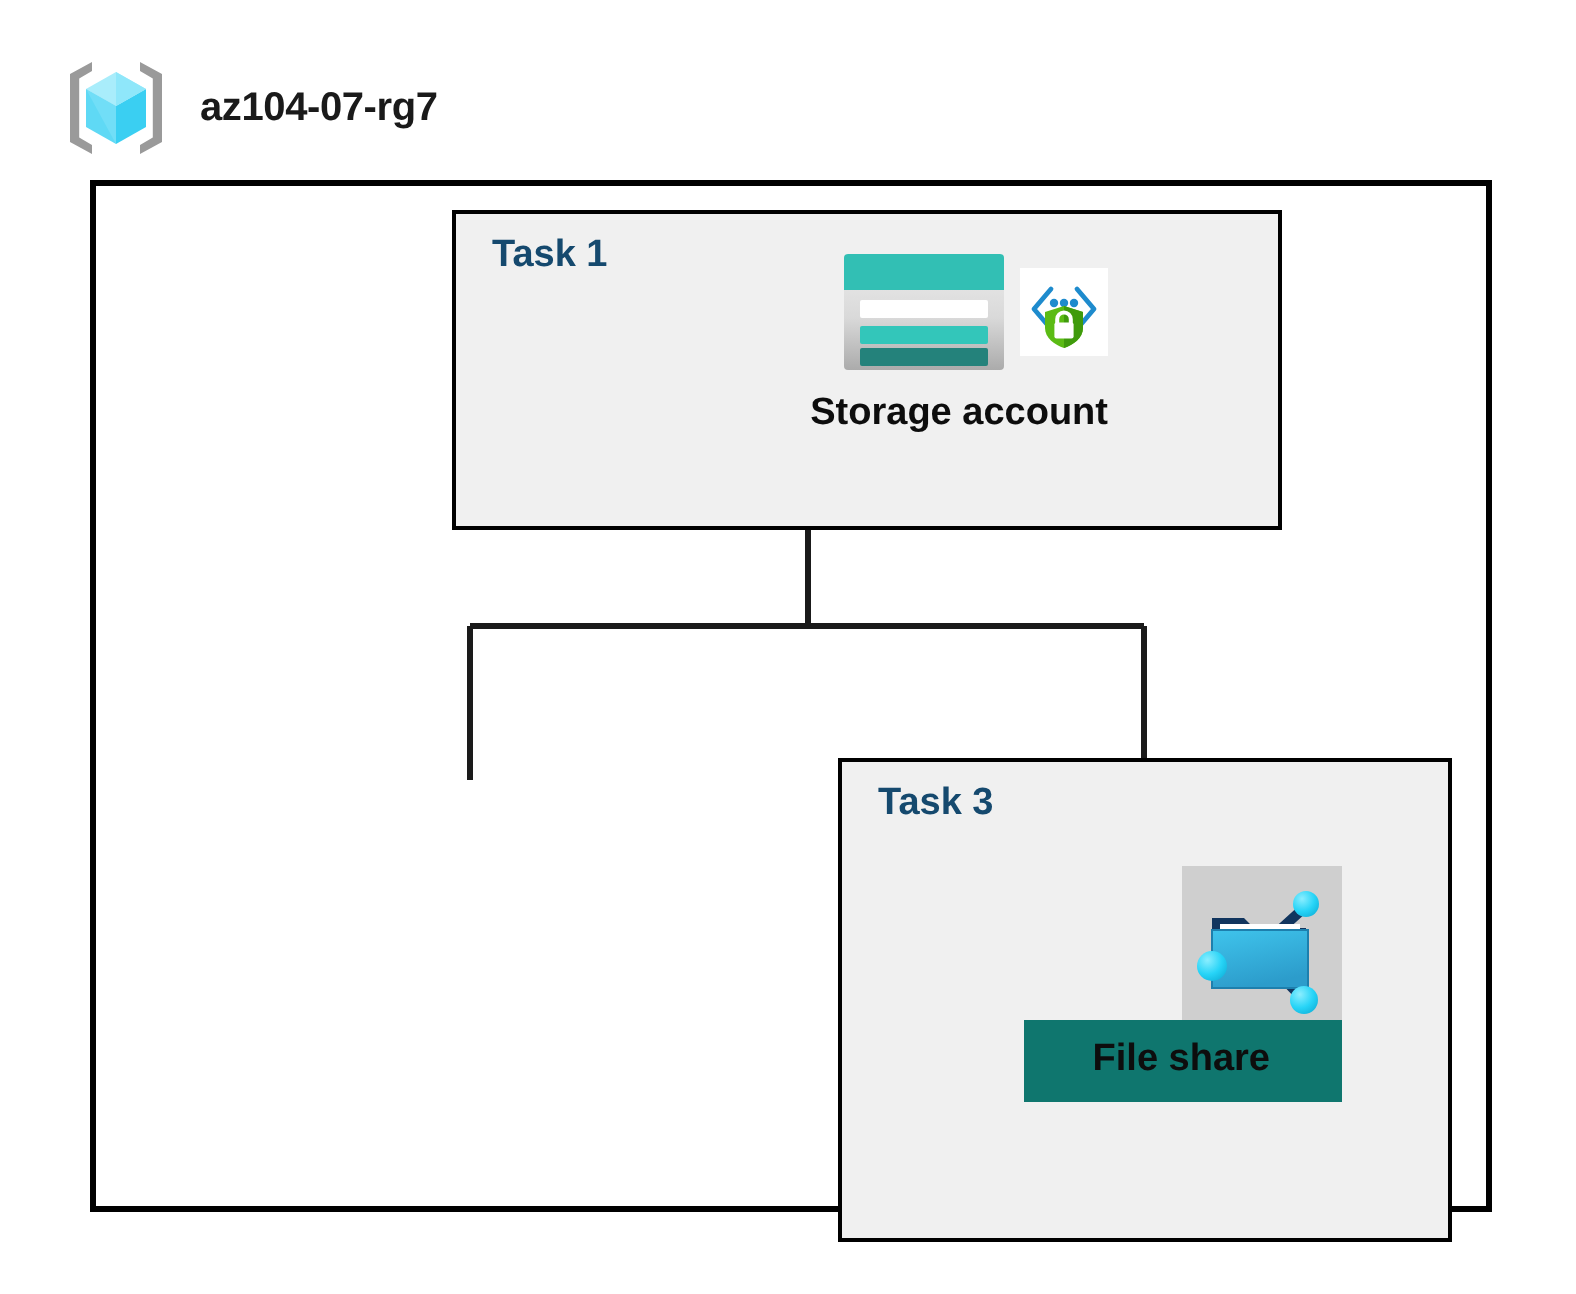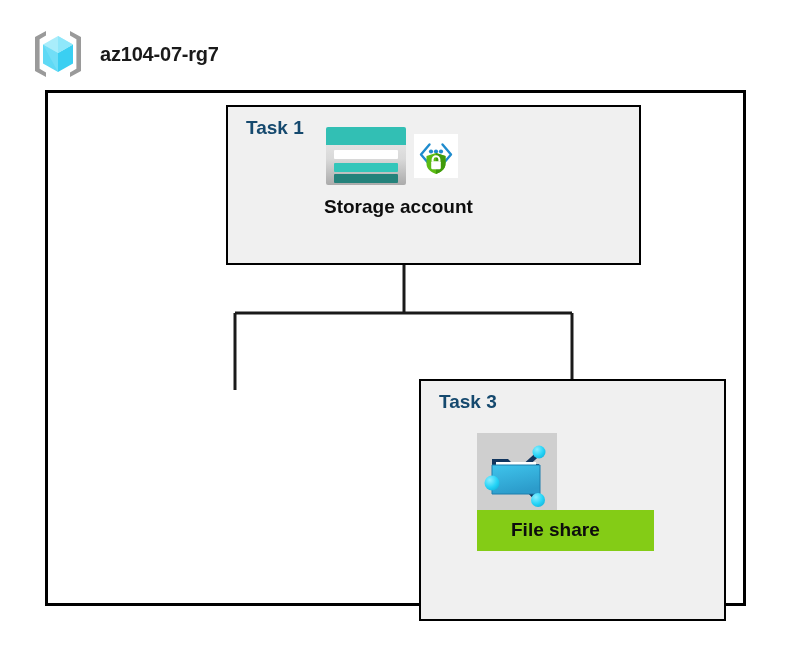--- a/index.html
+++ b/index.html
@@ -79,21 +79,21 @@
     font-weight: bold;
     color: #15496E;
     white-space: nowrap;
   }
 
   
   .node {
     position: absolute;
     display: flex;
     flex-direction: column;
-    align-items: flex-start;
+    align-items: flex-end;
   }
   .node-caption {
     font-size: 19px;
     font-weight: bold;
     color: #0d0d0d;
     white-space: nowrap;
     text-align: center;
     line-height: 1;
   }
 
@@ -128,22 +128,22 @@
   }
   .fileshare-icon-bg {
     width: 80px;
     height: 82px;
     background: #cfcfcf;
     display: flex;
     align-items: center;
     justify-content: center;
   }
   #node-file-share .node-caption {
-    background: #84cc16;
-    padding: 10px 54px 12px 34px;
+    background: #0f766e;
+    padding: 10px 36px 12px 34px;
     margin-top: -5px;
   }
 
   
   #connectors {
     position: absolute;
     left: 0;
     top: 0;
     width: 788px;
     height: 647px;

